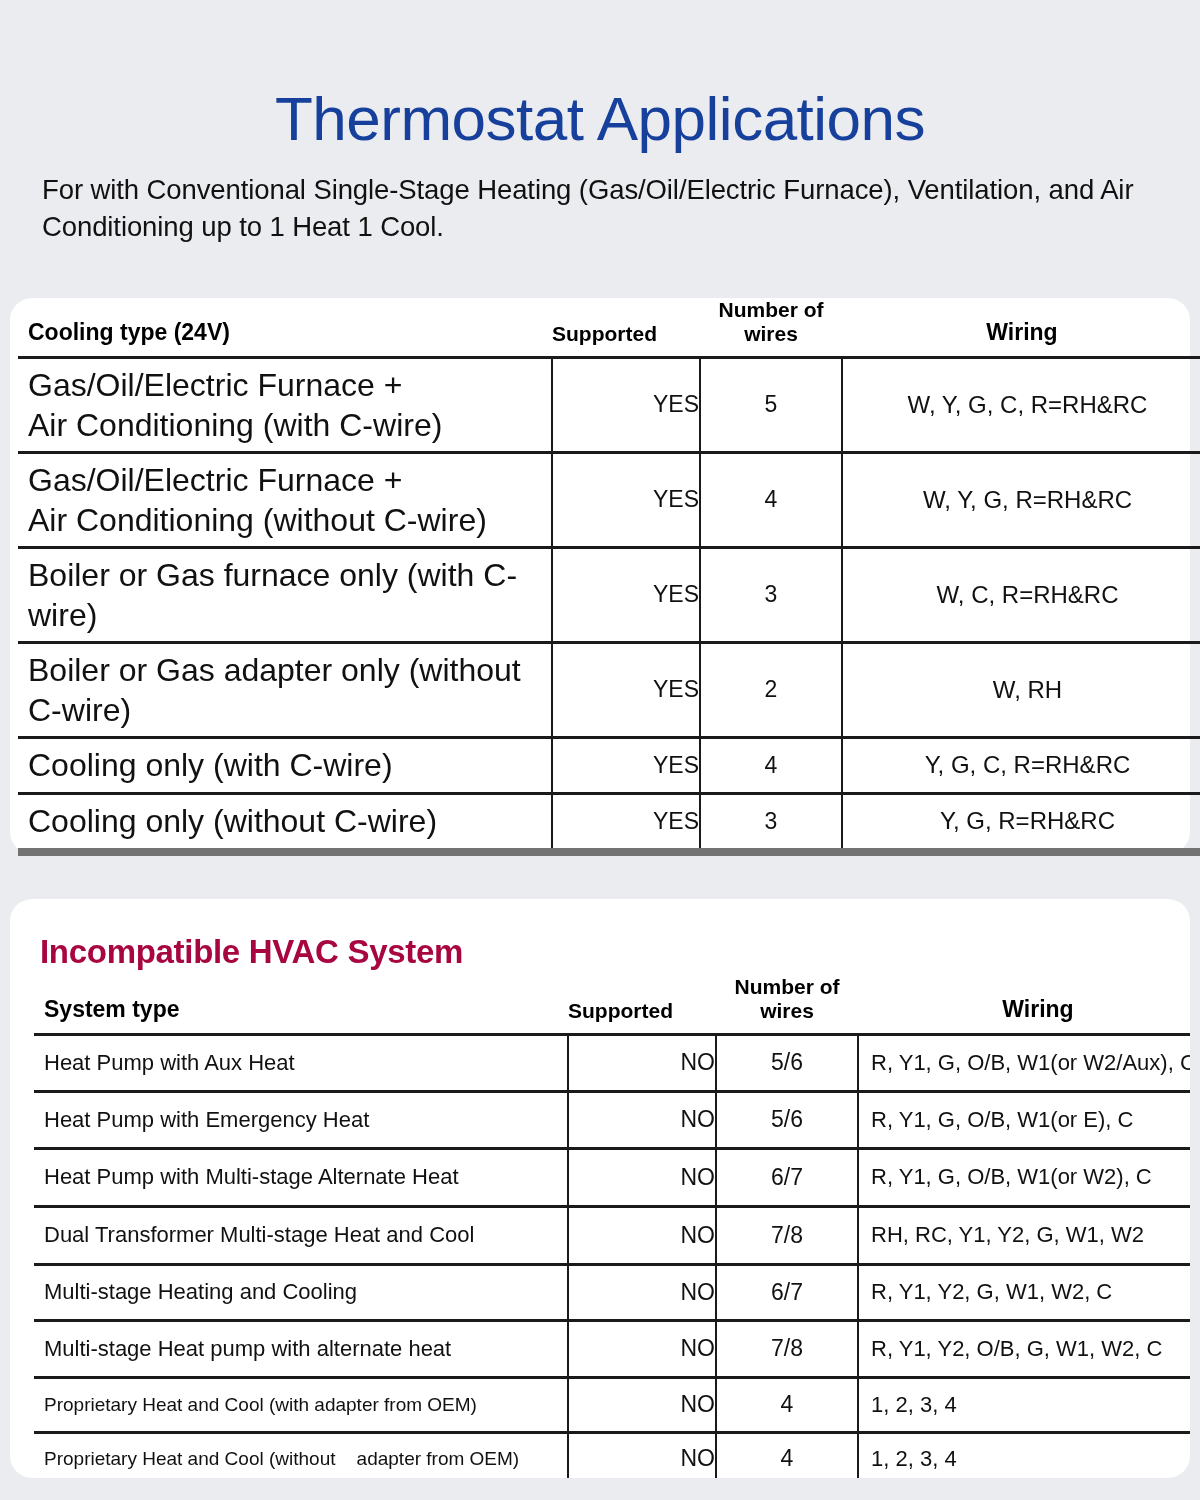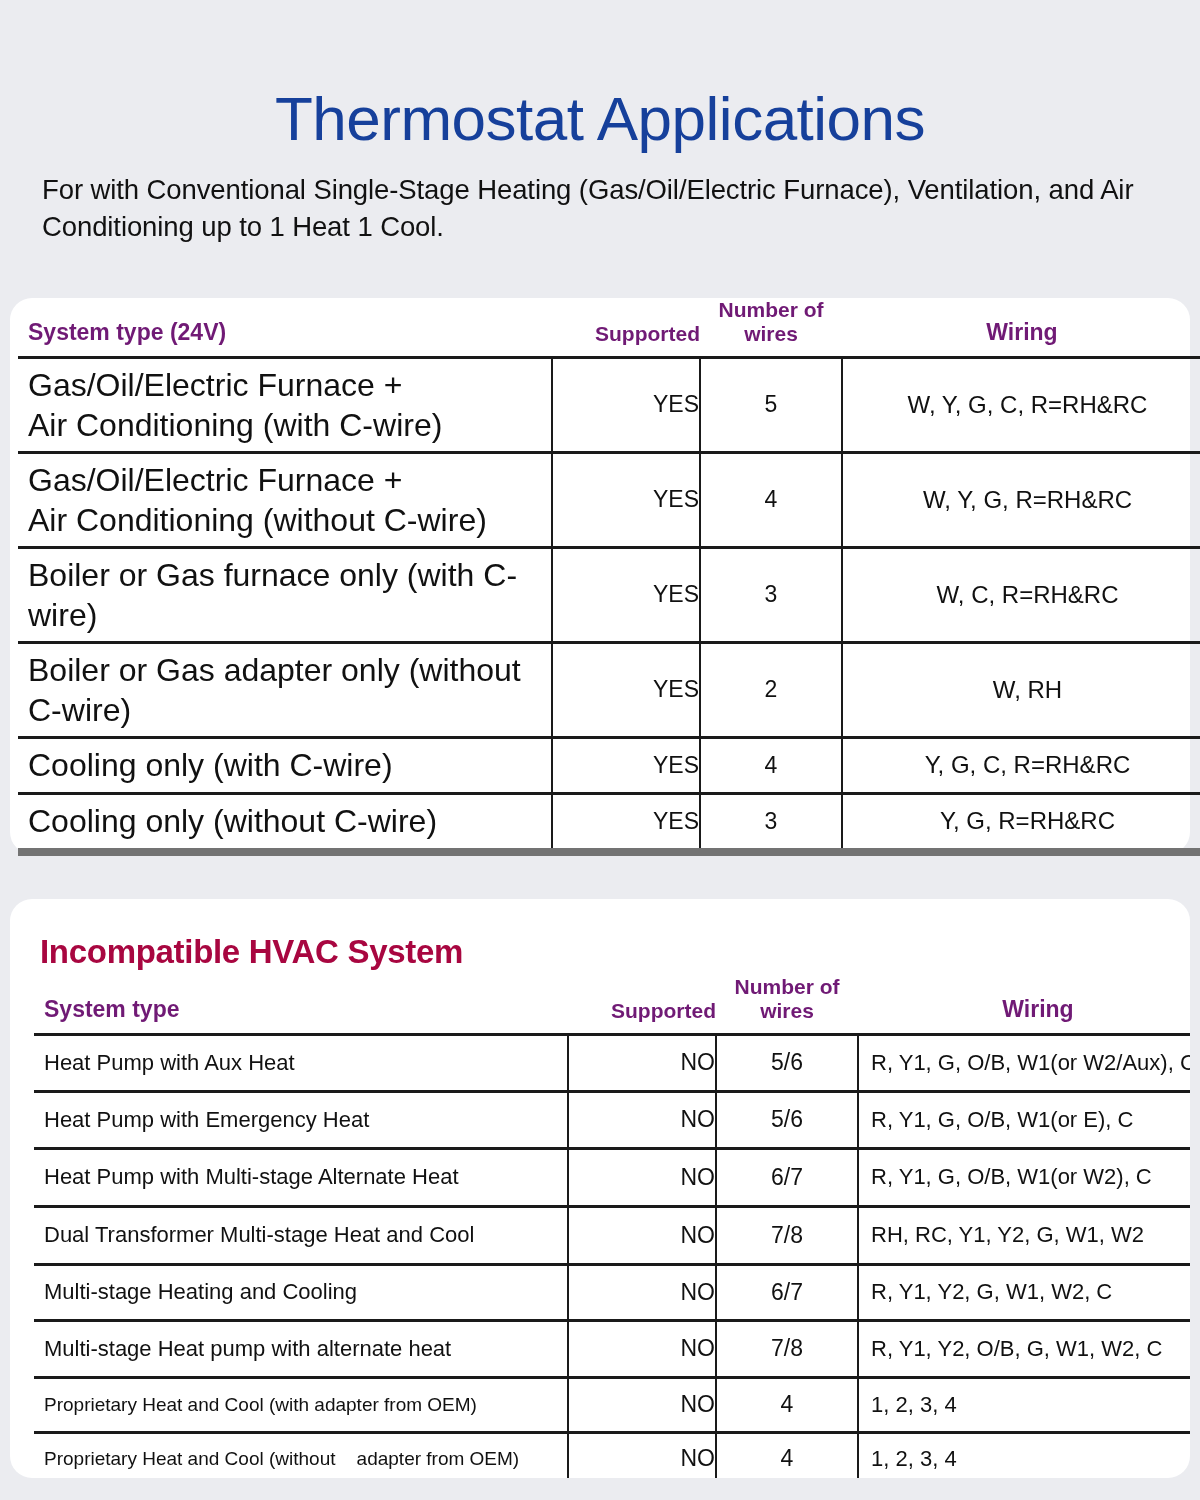--- a/index.html
+++ b/index.html
@@ -74,30 +74,30 @@
   
   table.hvac {
     width: calc(100% - 16px);
     margin: 0 8px;
     border-collapse: collapse;
     table-layout: fixed;
   }
   table.hvac th {
     font-size: 21px;
     font-weight: bold;
-    color: #701a75;
+    color: #000000;
     padding: 0 0 10px 0;
     vertical-align: bottom;
     border: 0;
   }
   table.hvac thead tr {
     border-bottom: 3px solid #1a1a1a;
   }
   table.hvac th.col-system  { text-align: left;   padding-left: 10px; font-size: 23px; }
-  table.hvac th.col-support { text-align: right; }
+  table.hvac th.col-support { text-align: left; }
   table.hvac th.col-wires   { text-align: center; }
   table.hvac th.col-wiring  { text-align: center; font-size: 23px; }
 
   table.hvac td {
     font-size: 23px;
     color: #111;
     border-bottom: 3px solid #1a1a1a;
     border-right: 2px solid #1a1a1a;
     padding: 6px 0;
     vertical-align: middle;
@@ -156,21 +156,21 @@
 <div class="card" id="card-supported">
   <table class="hvac" id="table-supported">
     <colgroup>
       <col class="w-system">
         <col class="w-support">
         <col class="w-wires">
         <col class="w-wiring">
     </colgroup>
     <thead>
       <tr>
-        <th class="col-system">System type (24V)</th>
+        <th class="col-system">Cooling type (24V)</th>
         <th class="col-support">Supported</th>
         <th class="col-wires">Number of wires</th>
         <th class="col-wiring">Wiring</th>
       </tr>
     </thead>
     <tbody>
       <tr style="height:91px;">
         <td class="c-system two-line">
           <span>Gas/Oil/Electric Furnace +</span>
           <span>Air Conditioning (with C-wire)</span>

